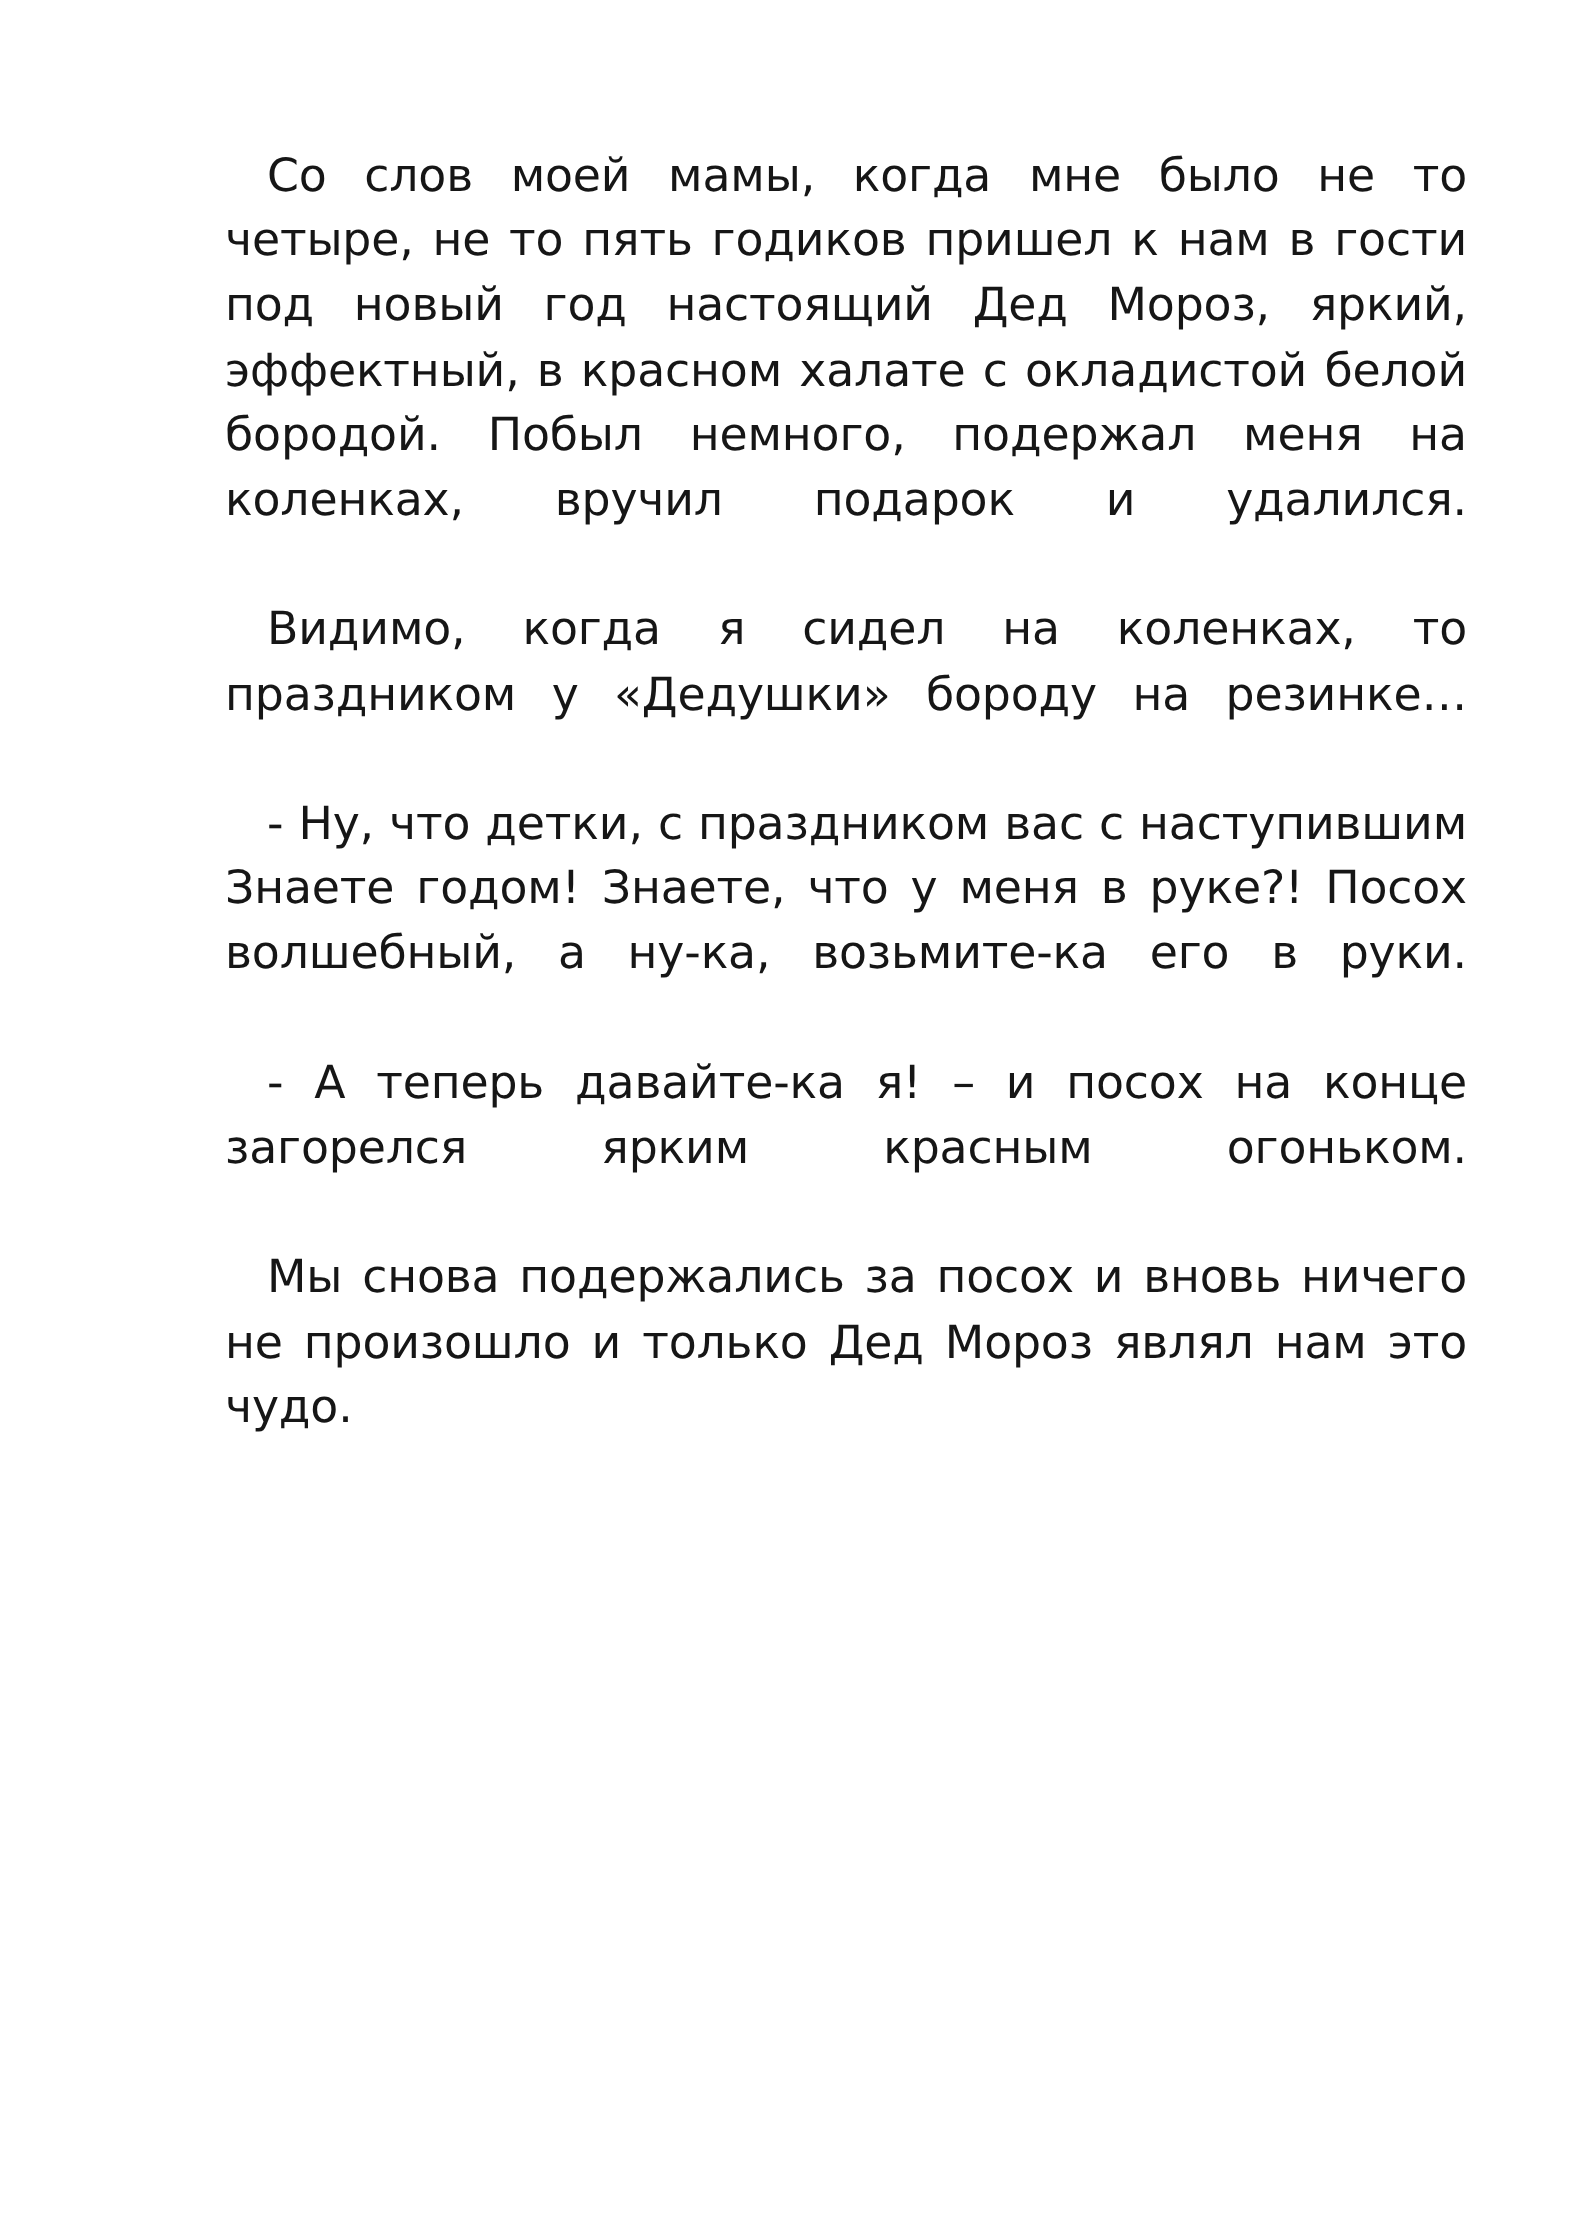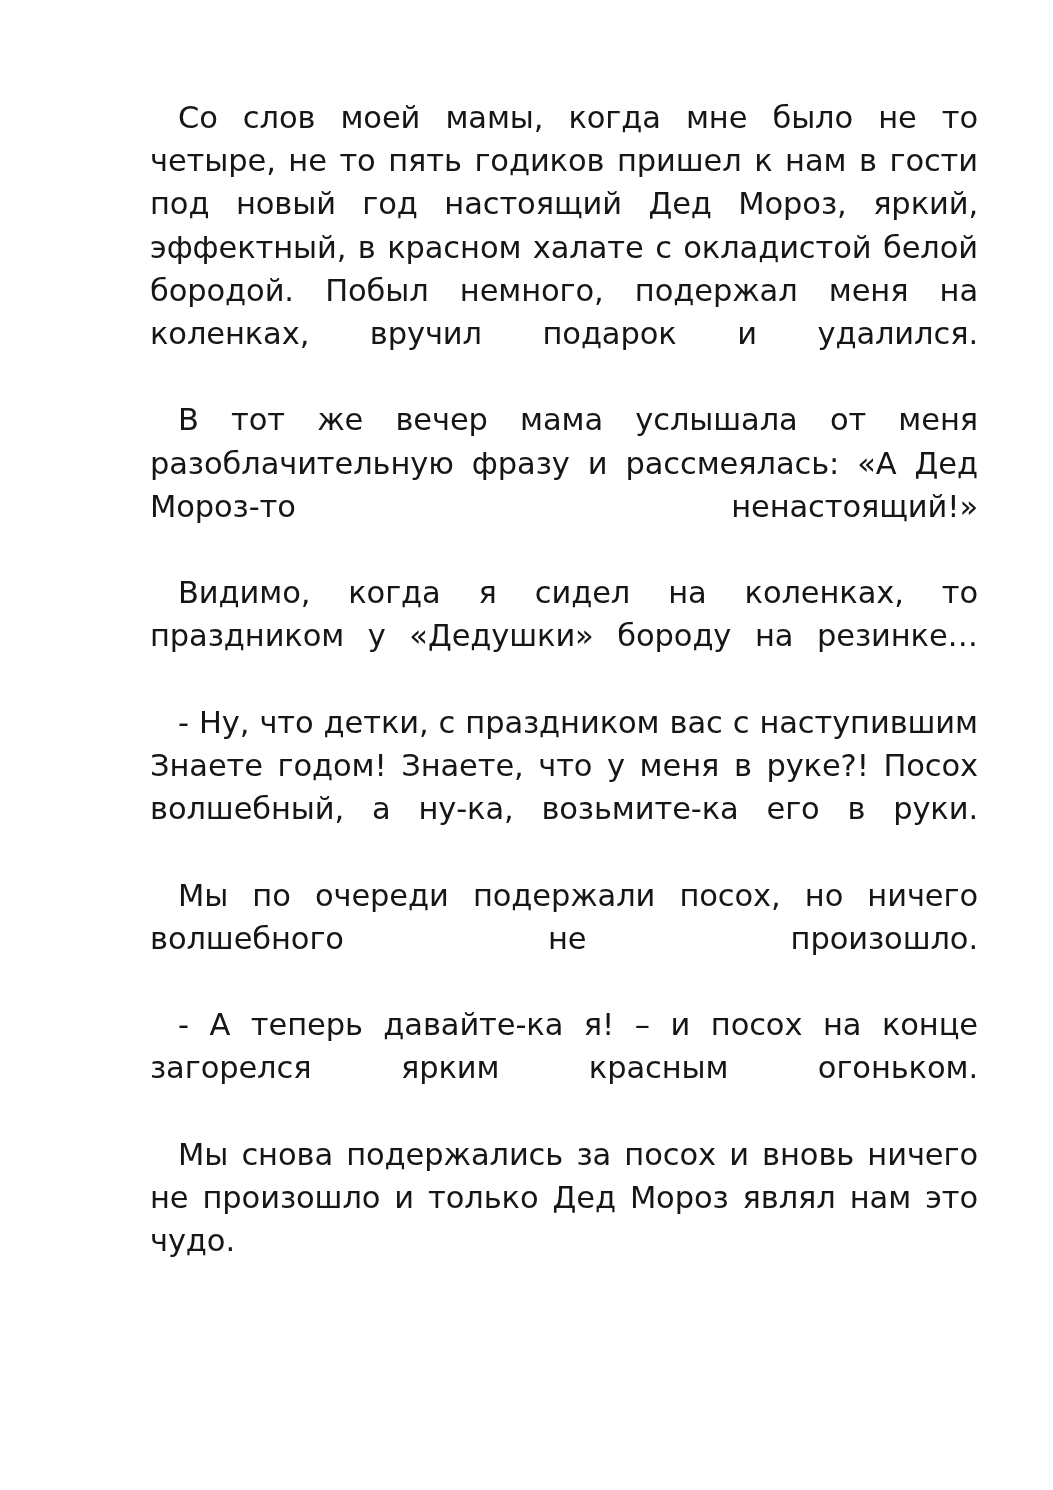--- a/index.html
+++ b/index.html
@@ -55,24 +55,22 @@
     color: #161616;
   }
 </style>
 </head>
 <body>
 
 <div class="page">
 
   <div class="text-column">
     <p class="para">Со слов моей мамы, когда мне было не то четыре, не то пять годиков пришел к нам в гости под новый год настоящий Дед Мороз, яркий, эффектный, в красном халате с окладистой белой бородой. Побыл немного, подержал меня на коленках, вручил подарок и удалился.</p>
-    <p class="para">В тот же вечер мама услышала от меня разоблачительную фразу и рассмеялась: «А Дед Мороз-то ненастоящий!»</p>
     <p class="para">Видимо, когда я сидел на коленках, то праздником у «Дедушки» бороду на резинке…</p>
     <p class="para">- Ну, что детки, с праздником вас с наступившим Знаете годом! Знаете, что у меня в руке?! Посох волшебный, а ну-ка, возьмите-ка его в руки.</p>
-    <p class="para">Мы по очереди подержали посох, но ничего волшебного не произошло.</p>
     <p class="para">- А теперь давайте-ка я! – и посох на конце загорелся ярким красным огоньком.</p>
     <p class="para">Мы снова подержались за посох и вновь ничего не произошло и только Дед Мороз являл нам это чудо.</p>
 
   </div>
 
   <div class="page-number">44</div>
 
 </div>
 
 </body></html>

